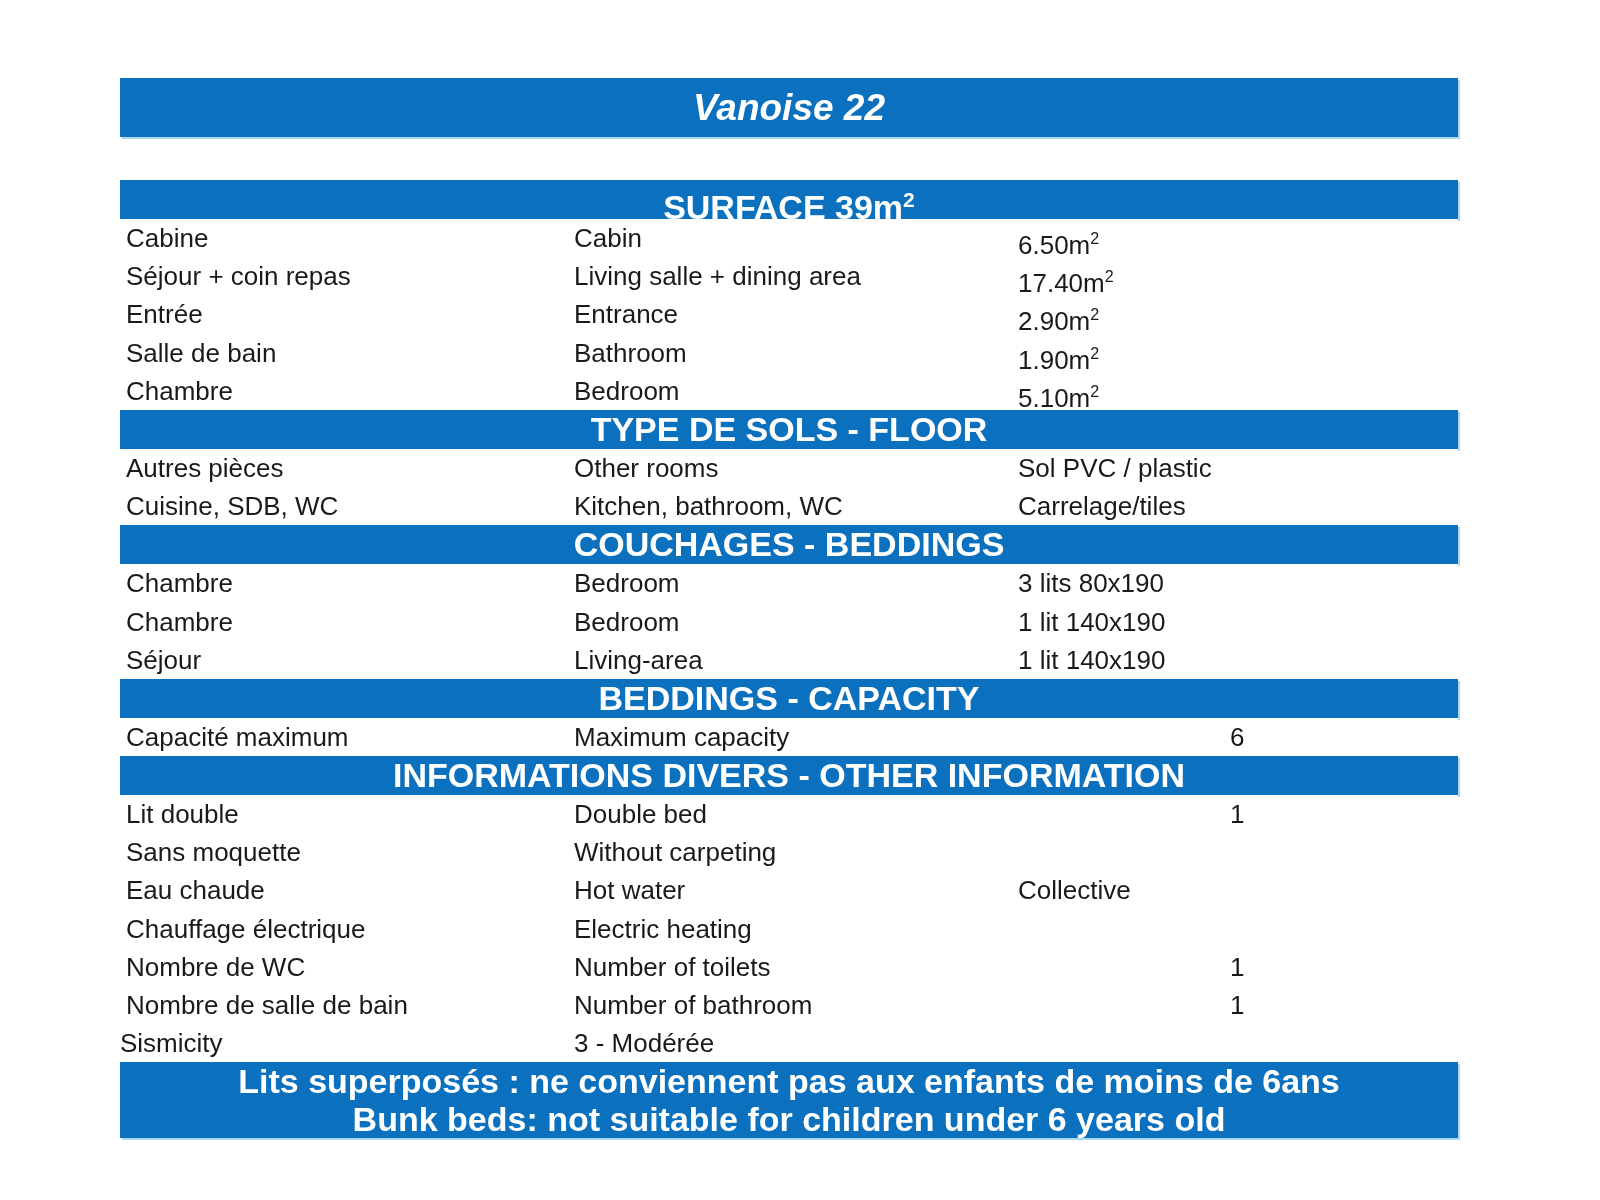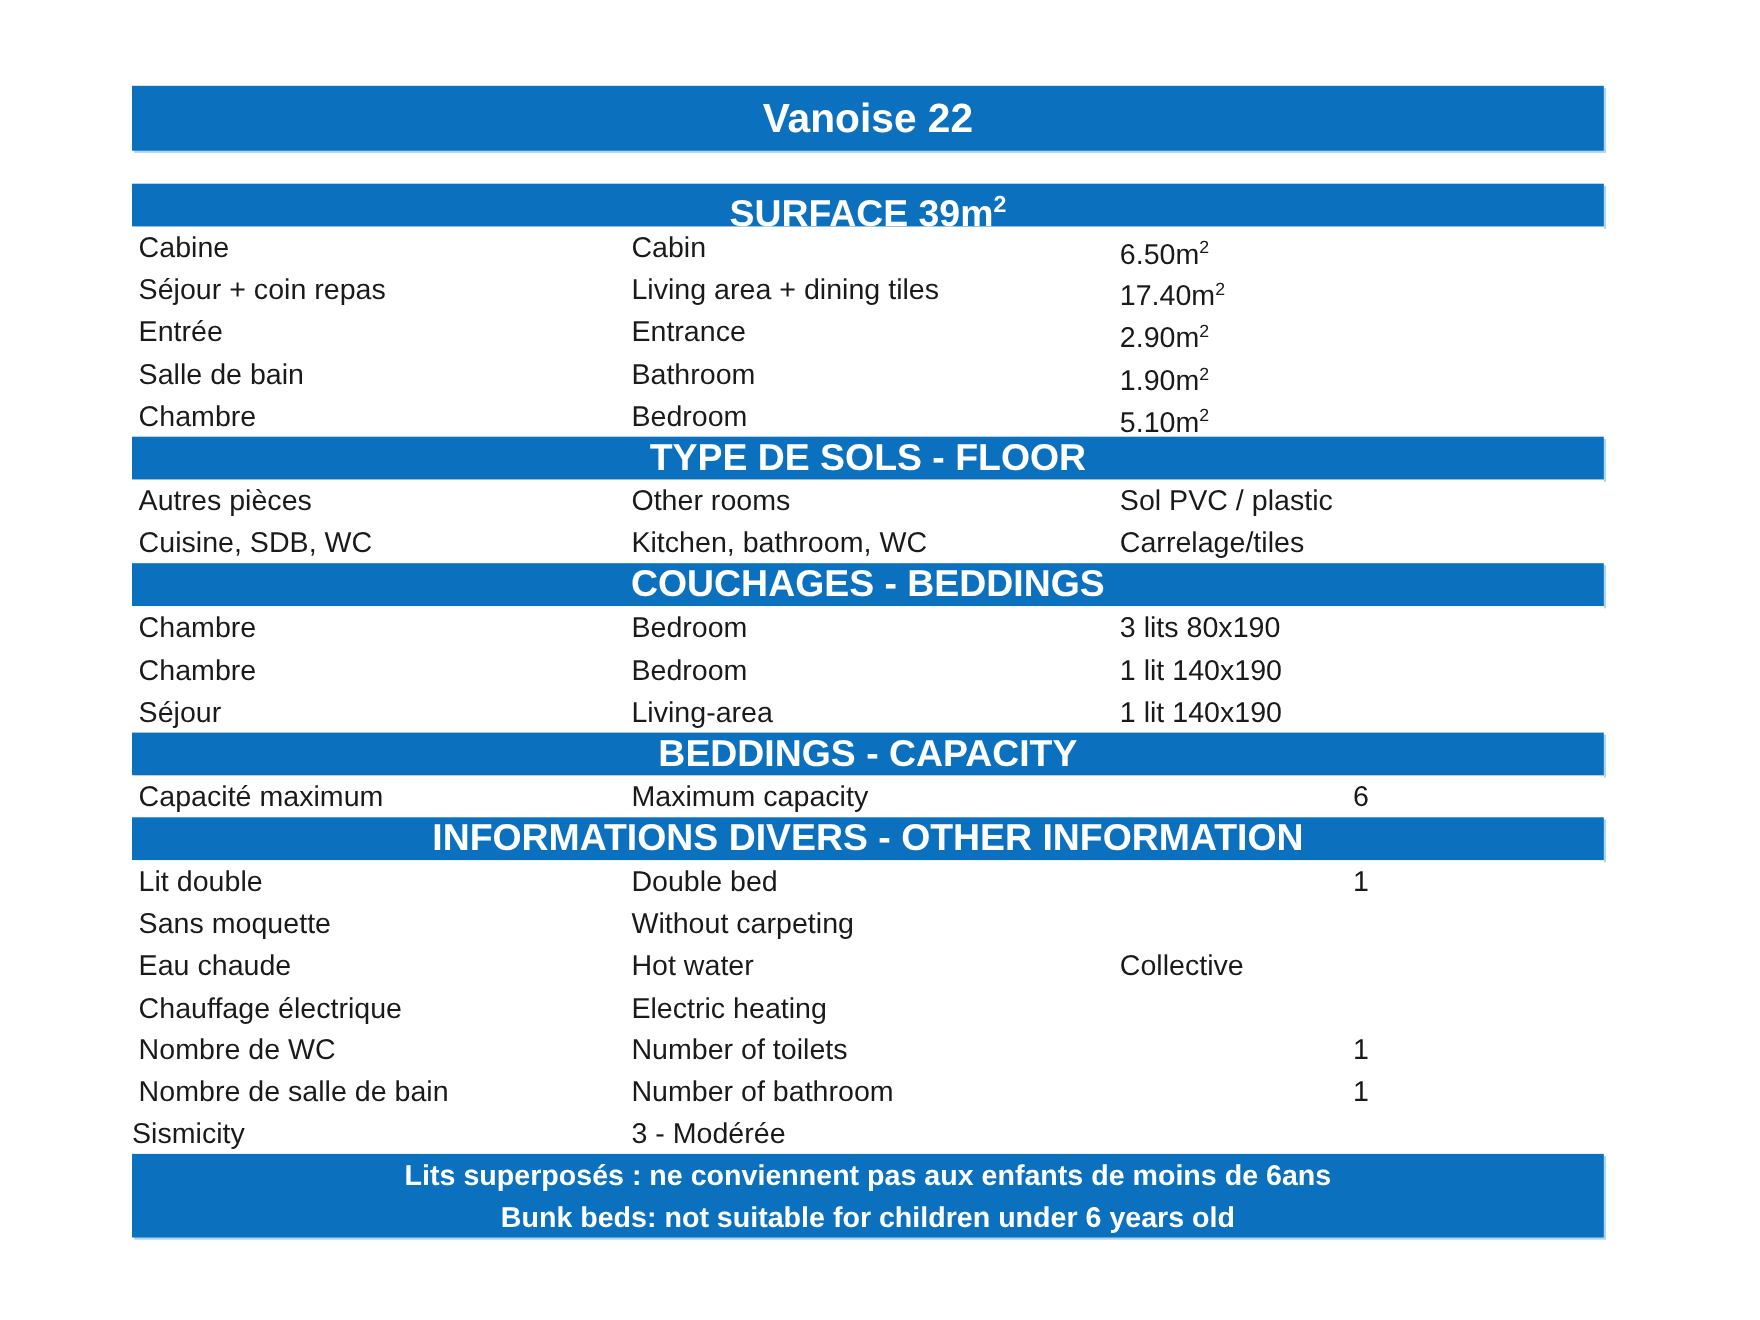--- a/index.html
+++ b/index.html
@@ -21,41 +21,42 @@
     background: #0b71bf;
     color: #ffffff;
     font-weight: bold;
     text-align: center;
     box-shadow: 2px 2px 0 0 #a9d6f2;
   }
   .title-bar {
     height: 59px;
     line-height: 59px;
     font-size: 37px;
-    margin-bottom: 30px;
+    margin-bottom: 43px;
+    font-style: italic;
   }
   .section-bar {
     height: 39px;
     line-height: 39px;
     font-size: 34px;
   }
   .row {
     display: grid;
     grid-template-columns: 454px 444px 212px 228px;
     height: 38.2px;
     line-height: 38.2px;
     font-size: 26px;
     background: #ffffff;
   }
   .cell { white-space: nowrap; overflow: visible; }
   .cell.fr { padding-left: 6px; }
   sup { font-size: 62%; }
   .footer-bar {
     height: 76px;
-    font-size: 26px;
+    font-size: 34px;
     display: flex;
     flex-direction: column;
     justify-content: center;
   }
   .footer-bar div { line-height: 38px; }
 </style>
 </head>
 <body>
 
 <div class="page">
@@ -70,21 +71,21 @@
       <span>SURFACE 39m<sup>2</sup></span>
     </div>
     <div class="row">
       <div class="cell fr">Cabine</div>
       <div class="cell en">Cabin</div>
       <div class="cell val">6.50m<sup>2</sup></div>
       <div class="cell num"></div>
     </div>
     <div class="row">
       <div class="cell fr">Séjour + coin repas</div>
-      <div class="cell en">Living area + dining tiles</div>
+      <div class="cell en">Living salle + dining area</div>
       <div class="cell val">17.40m<sup>2</sup></div>
       <div class="cell num"></div>
     </div>
     <div class="row">
       <div class="cell fr">Entrée</div>
       <div class="cell en">Entrance</div>
       <div class="cell val">2.90m<sup>2</sup></div>
       <div class="cell num"></div>
     </div>
     <div class="row">

